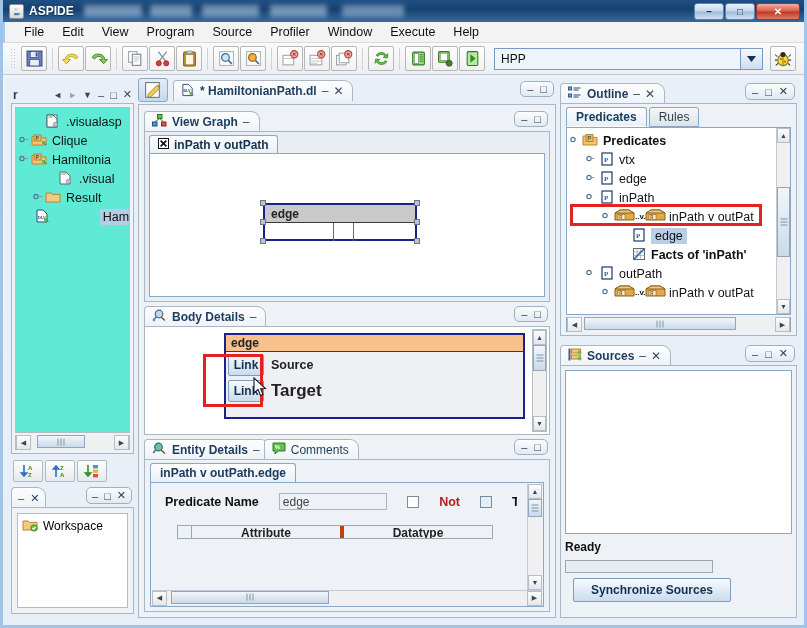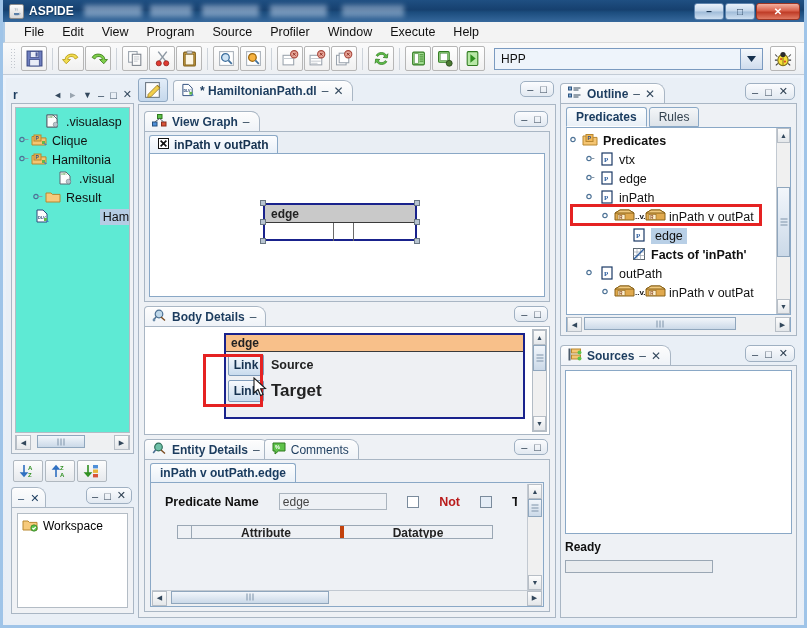--- a/index.html
+++ b/index.html
@@ -948,18 +948,19 @@
             <span>□</span>
             <span>✕</span>
           </div>
         </div>
         <div class="panel-body" style="background:#eef1f5;">
           <div style="position:absolute;left:4px;right:4px;top:4px;height:164px;background:#fff;border:1px solid #8aa8c6;"></div>
           <div class="statusline" style="position:absolute;left:4px;top:174px;">Ready</div>
           <div style="position:absolute;left:4px;top:194px;width:148px;height:13px;border:1px solid #9aa7b4;background:#e9ecef;">
             <div style="height:100%;width:0%;background:#5a9bd8;"></div>
           </div>
+          <div class="btn" style="position:absolute;left:12px;top:212px;width:158px;height:24px;">Synchronize Sources</div>
         </div>
       </div>
     </div>
 
   </div>
 </div>
 
 </body></html>

